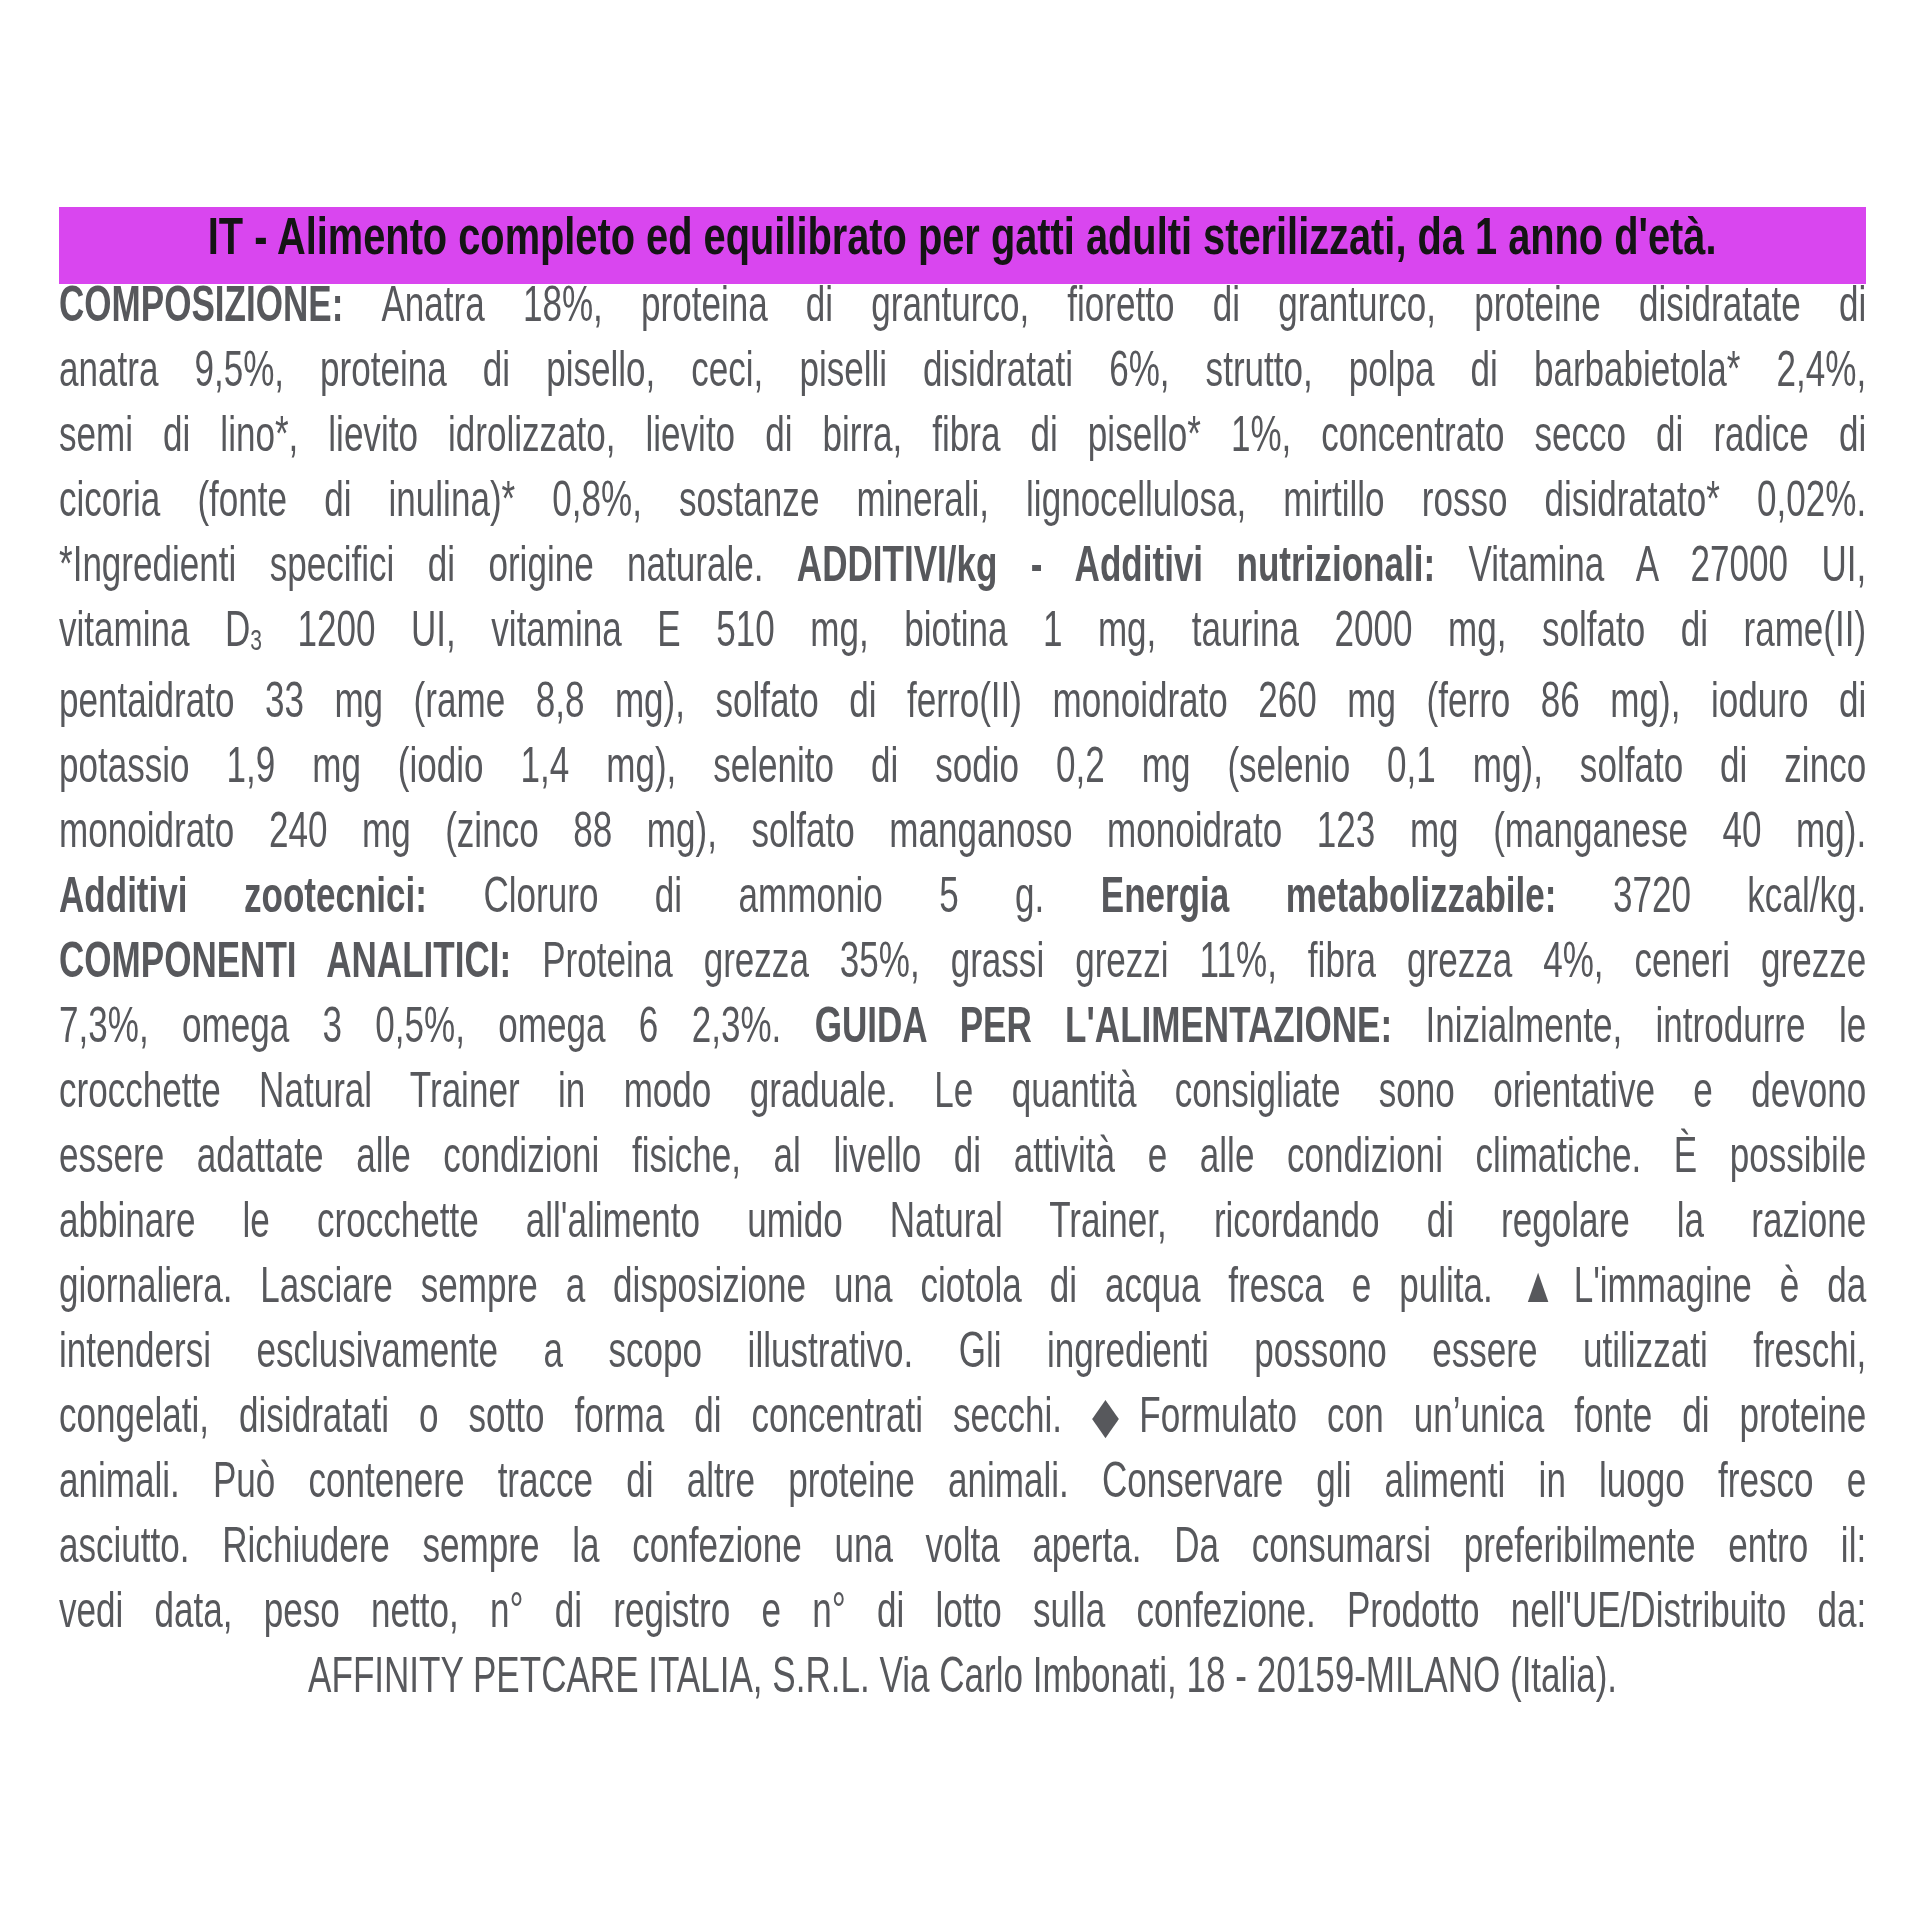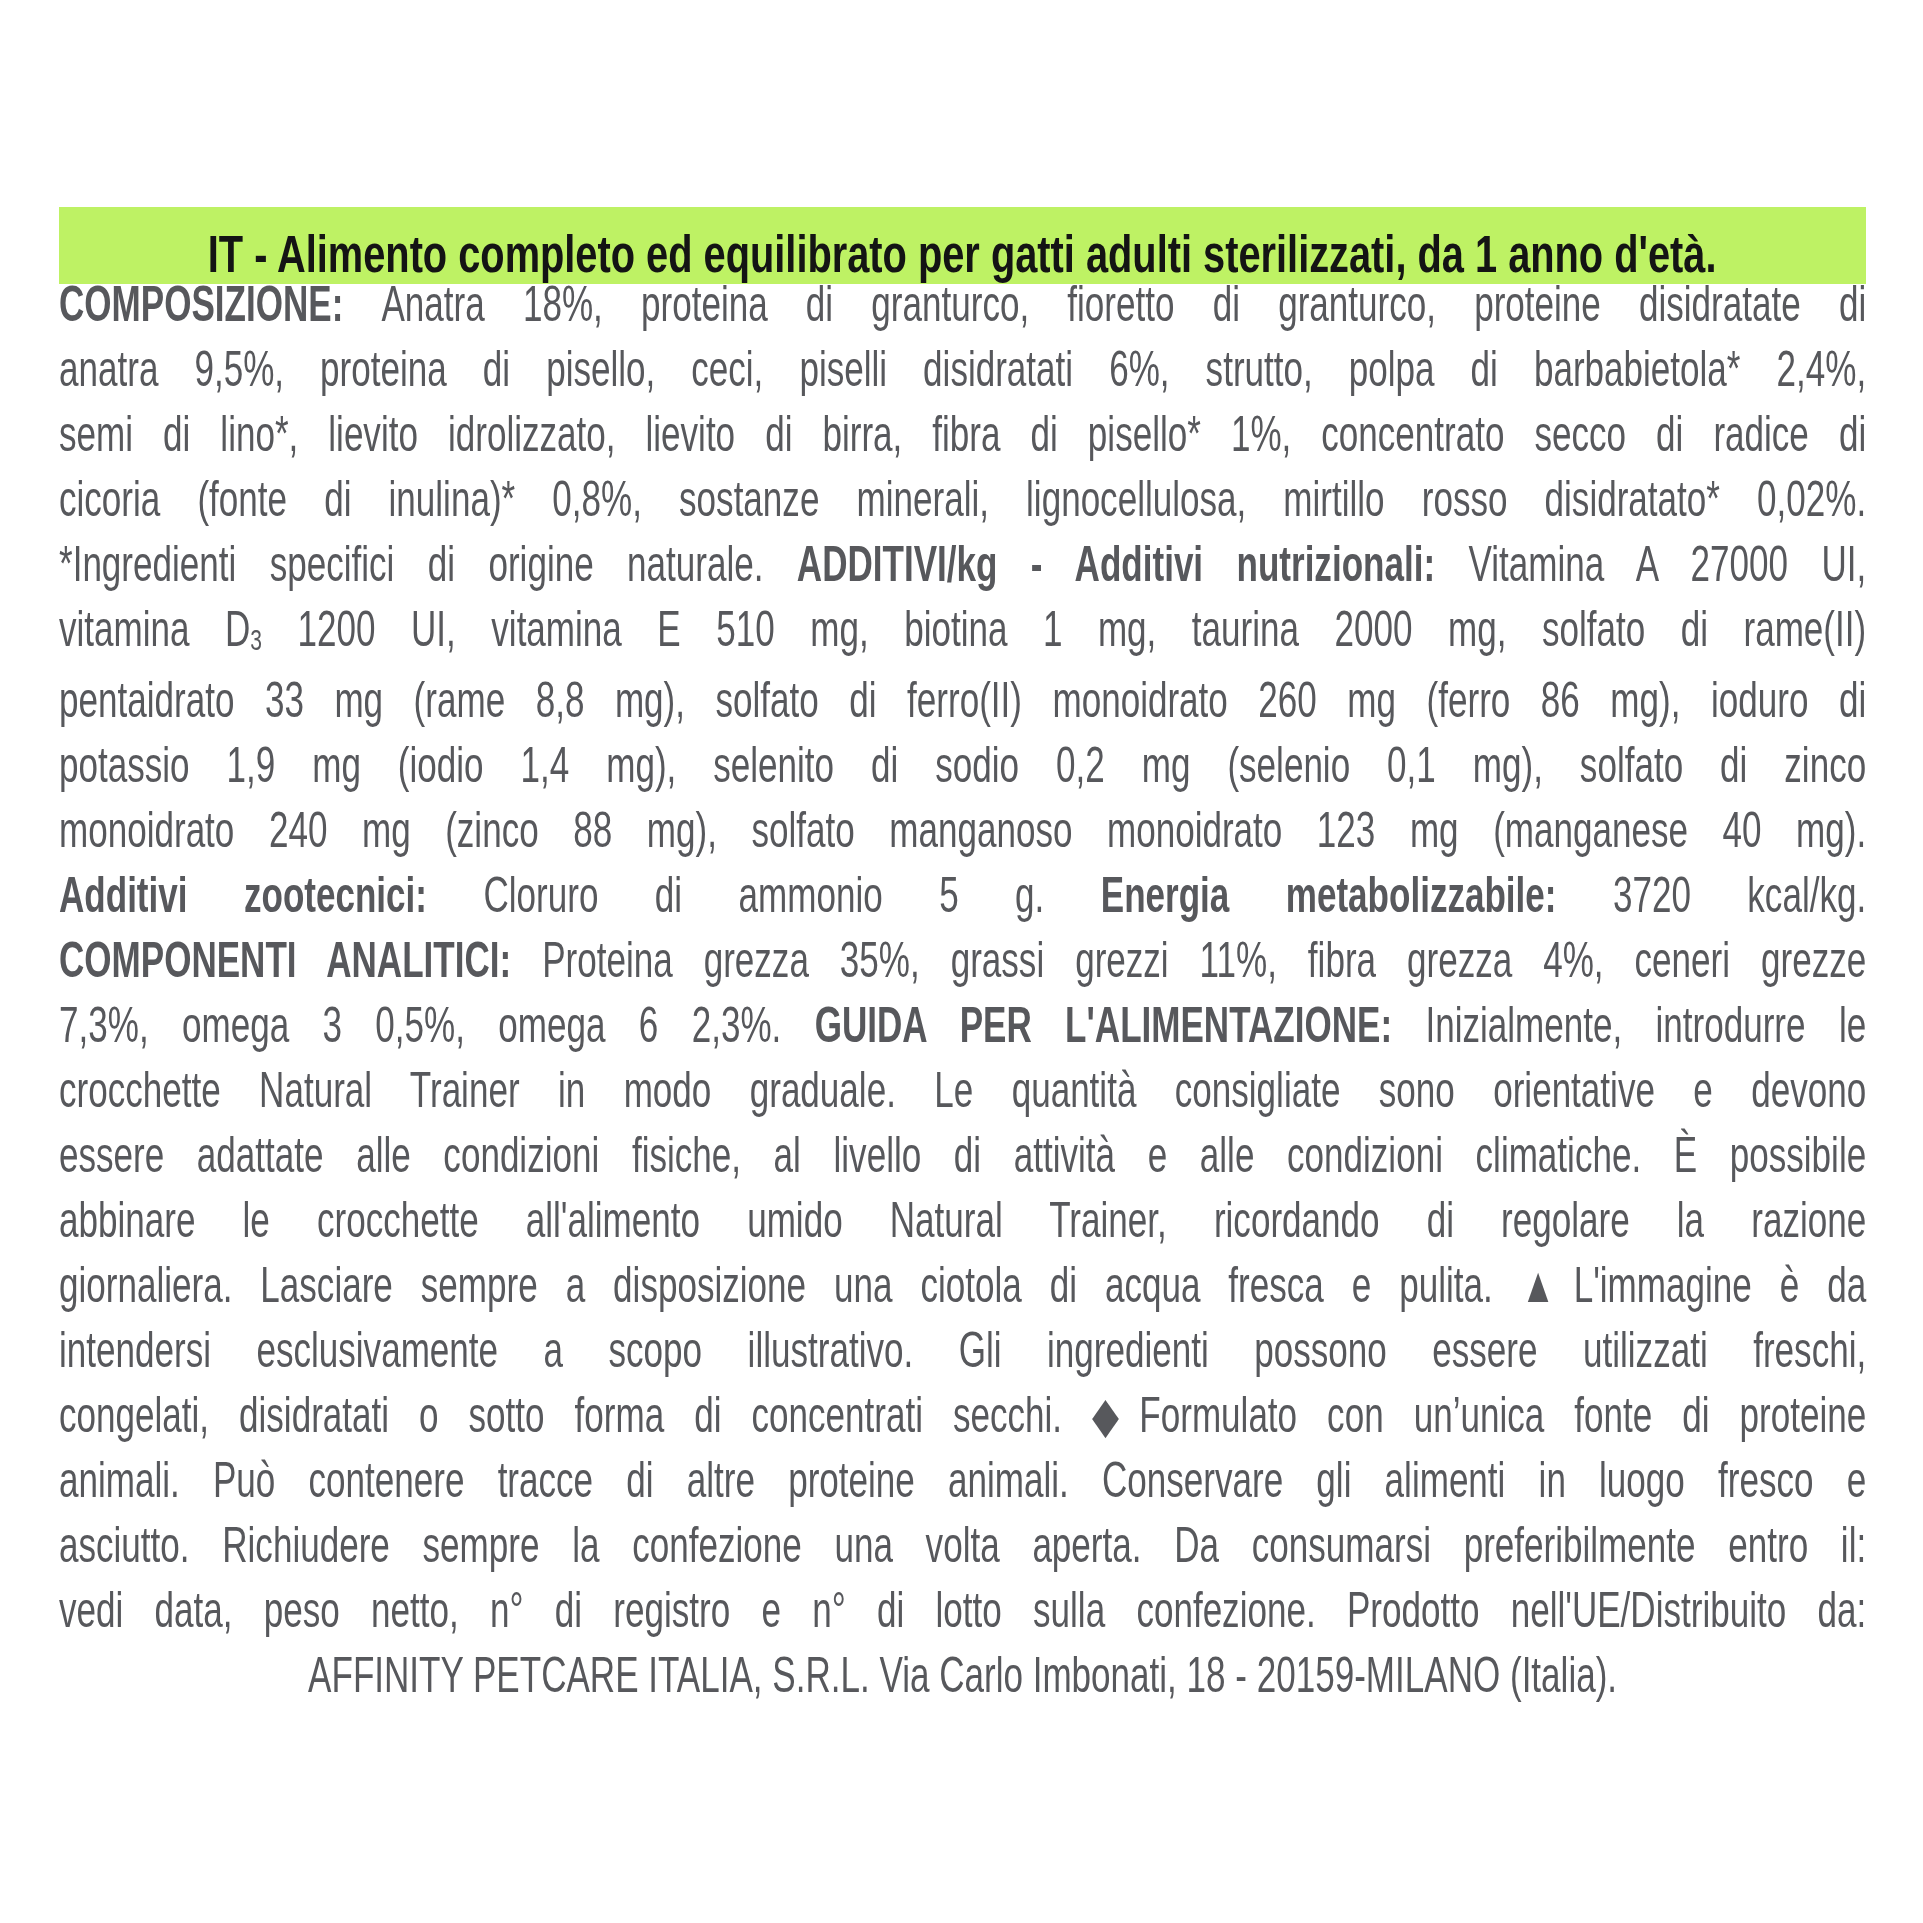--- a/index.html
+++ b/index.html
@@ -18,23 +18,23 @@
     position: absolute;
     inset: 0;
     background: #ffffff;
   }
   .header-bar {
     position: absolute;
     left: 59px;
     top: 207px;
     width: 1807px;
     height: 77px;
-    background: #bef264;
+    background: #d946ef;
     display: flex;
-    align-items: flex-end;
+    align-items: flex-start;
     justify-content: center;
   }
   .header-text {
     font-weight: bold;
     font-size: 51px;
     color: #141414;
     white-space: nowrap;
     transform: scaleX(0.78);
     transform-origin: center center;
   }

